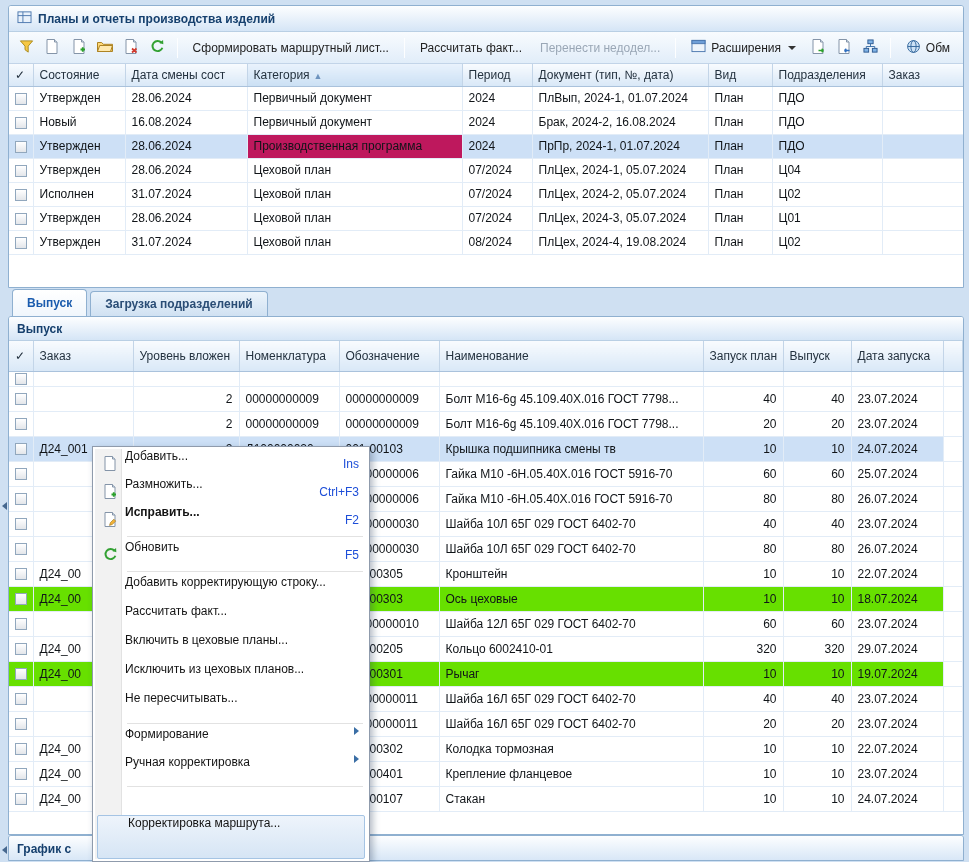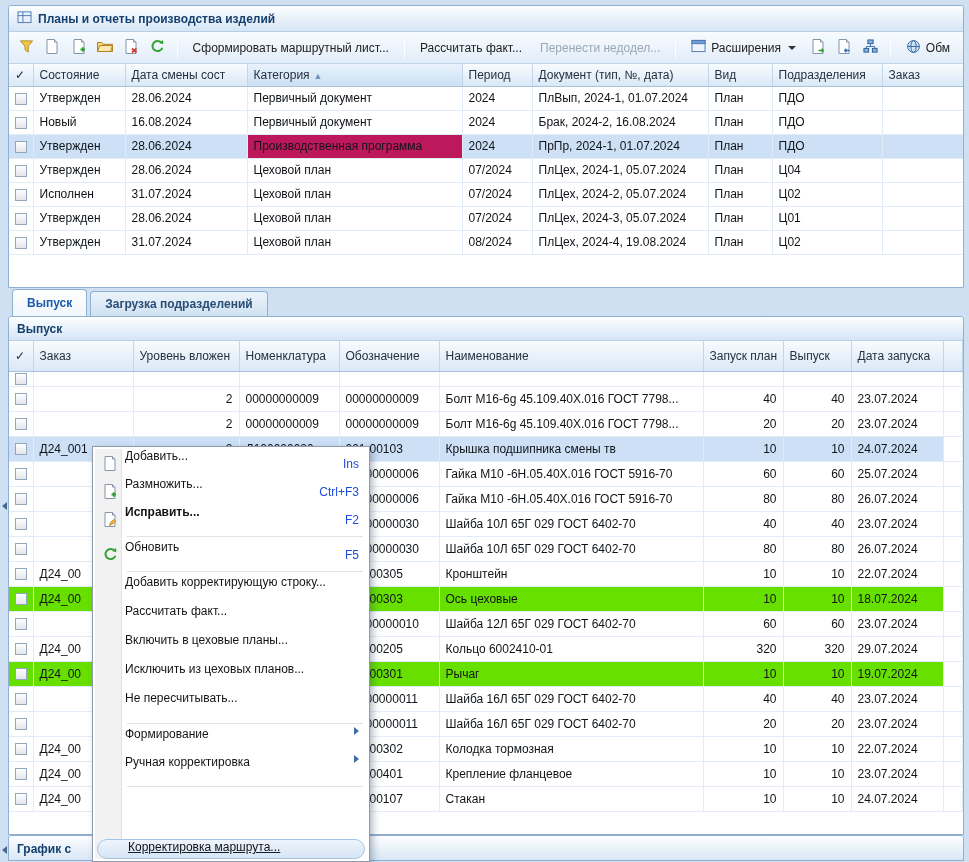--- a/index.html
+++ b/index.html
@@ -85,23 +85,22 @@
   .mi { position:relative; display:flex; height:28px; flex:0 0 auto; padding-right:8px; cursor:default; }
   .mi.t29 { height:29px; }
   .mi-icon { width:30px; flex:0 0 auto; display:flex; align-items:center; justify-content:center; }
   .mi-label { white-space:nowrap; color:#141414; }
   .mi.bold .mi-label { font-weight:bold; }
   .mi-short { margin-left:auto; color:#1d4ed8; white-space:nowrap;margin-top:8px; }
   .tri-right { margin-left:auto; width:0; height:0; border-top:4px solid transparent; border-bottom:4px solid transparent; border-left:5px solid #3a6ea5; }
   .msep { height:1px; flex:0 0 auto; background:#e2e2e2; margin:3px 4px 3px 32px; }
   .mspacer { flex:1 1 auto; }
   .mi.highlight {
-    height:20px; margin:0 2px; border:1px solid #a5c4e4; border-radius:11px;
+    height:44px; margin:0 2px; border:1px solid #a5c4e4; border-radius:2px;
     background:linear-gradient(#eef4fb,#d6e5f5);
-    text-decoration:underline;
   }
 
   
   .edge-btn { position:absolute; left:0; width:8px; height:20px; display:flex; align-items:center; justify-content:center; cursor:default; }
   .tri-l { width:0; height:0; border-top:4px solid transparent; border-bottom:4px solid transparent; border-right:5px solid #46688f; }
 </style>
 </head>
 <body>
 
 <div class="main">

